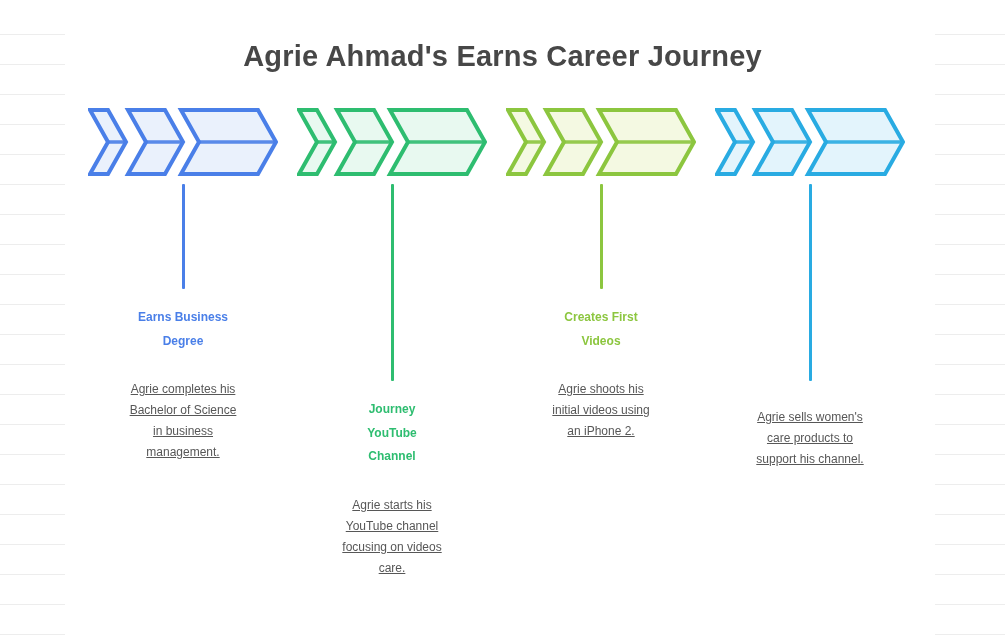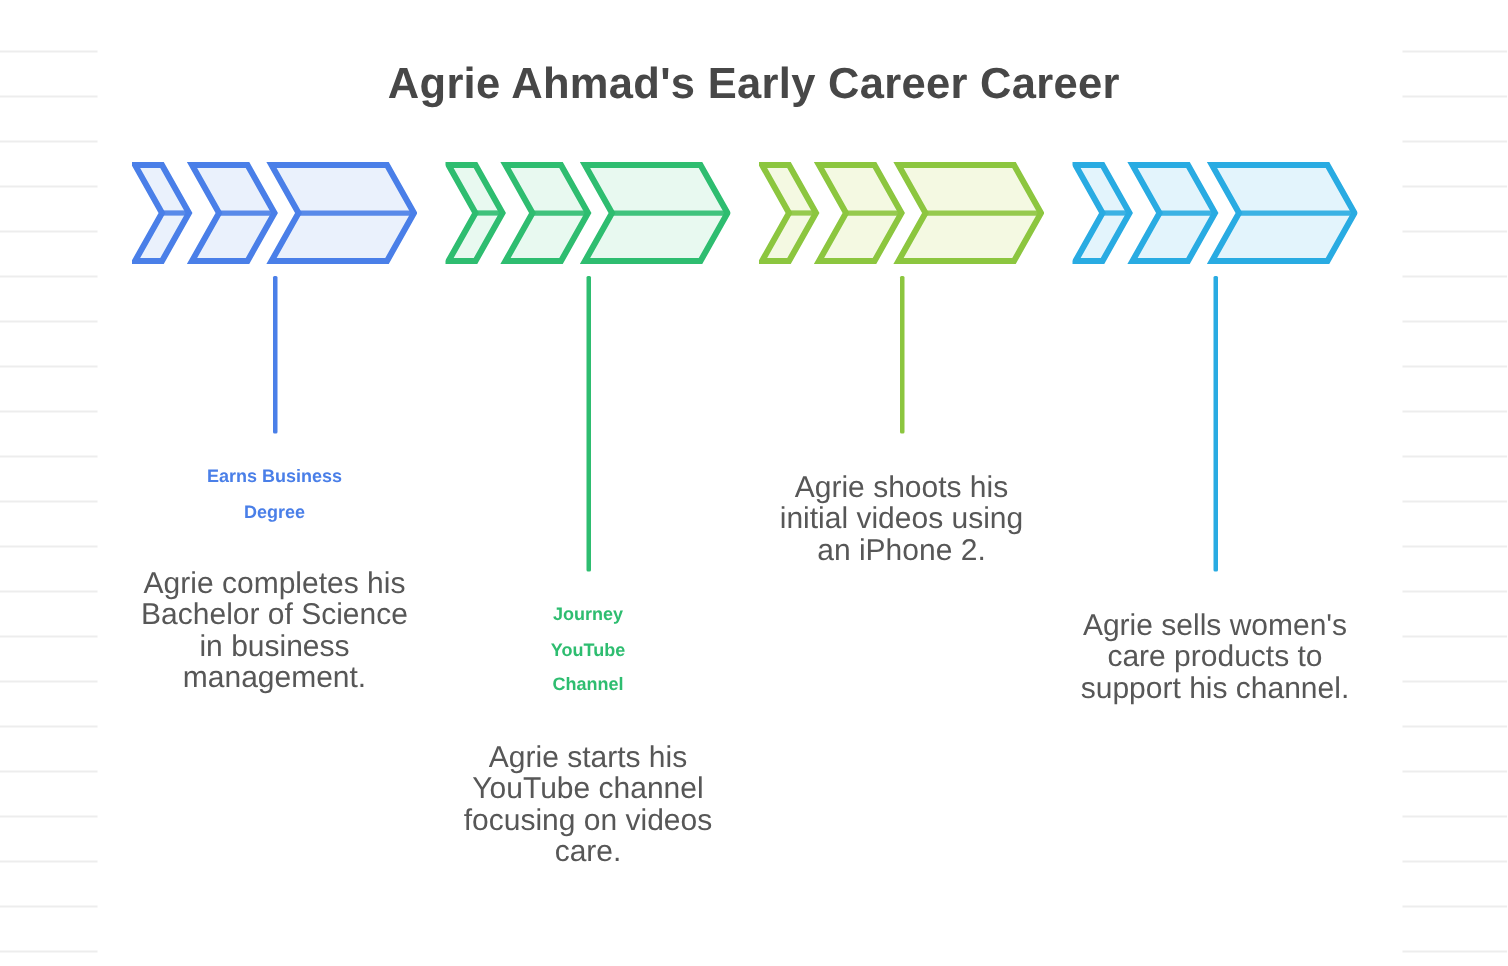--- a/index.html
+++ b/index.html
@@ -48,33 +48,34 @@
   .connector.long{height:197px;}
 
   .m-title{
     margin:17px 0 0;
     font-size:12px;line-height:23.5px;font-weight:bold;
     color:var(--accent);
     white-space:pre-line;
   }
   .m-desc{
     margin:26px 0 0;
-    font-size:20px;line-height:21px;
+    font-size:12px;line-height:21px;
     color:#575757;
     white-space:pre-line;
+    text-decoration:underline;
   }
 </style>
 </head>
 <body>
 
 <div class="stage">
   <div class="rule-strip left"></div>
   <div class="rule-strip right"></div>
 
-  <h1 class="page-title" style="color: rgb(71, 71, 71);">Agrie Ahmad's Early Career Career</h1>
+  <h1 class="page-title" style="color: rgb(71, 71, 71);">Agrie Ahmad's Earns Career Journey</h1>
 
   <section class="milestone m1" style="--accent: #4A7FE8; --fill: #EAF1FC;">
     <svg class="chevrons" width="190" height="70" viewBox="0 0 190 70">
       <polygon points="2,3 20,3 38,35 20,67 2,67 20,35"></polygon>
       <line x1="20" y1="35" x2="38" y2="35"></line>
       <polygon points="40,3 77,3 95,35 77,67 40,67 58,35"></polygon>
       <line x1="58" y1="35" x2="95" y2="35"></line>
       <polygon points="93,3 170,3 188,35 170,67 93,67 111,35"></polygon>
       <line x1="111" y1="35" x2="188" y2="35"></line>
     </svg>
@@ -109,20 +110,22 @@
   <section class="milestone m3" style="--accent: #8CC63F; --fill: #F4F9E2;">
     <svg class="chevrons" width="190" height="70" viewBox="0 0 190 70">
       <polygon points="2,3 20,3 38,35 20,67 2,67 20,35"></polygon>
       <line x1="20" y1="35" x2="38" y2="35"></line>
       <polygon points="40,3 77,3 95,35 77,67 40,67 58,35"></polygon>
       <line x1="58" y1="35" x2="95" y2="35"></line>
       <polygon points="93,3 170,3 188,35 170,67 93,67 111,35"></polygon>
       <line x1="111" y1="35" x2="188" y2="35"></line>
     </svg>
     <div class="connector short"></div>
+    <h3 class="m-title">Creates First
+Videos</h3>
     <p class="m-desc" style="color: rgb(87, 87, 87);">Agrie shoots his
 initial videos using
 an iPhone 2.</p>
   </section>
 
   <section class="milestone m4" style="--accent: #29ABE2; --fill: #E3F4FC;">
     <svg class="chevrons" width="190" height="70" viewBox="0 0 190 70">
       <polygon points="2,3 20,3 38,35 20,67 2,67 20,35"></polygon>
       <line x1="20" y1="35" x2="38" y2="35"></line>
       <polygon points="40,3 77,3 95,35 77,67 40,67 58,35"></polygon>

